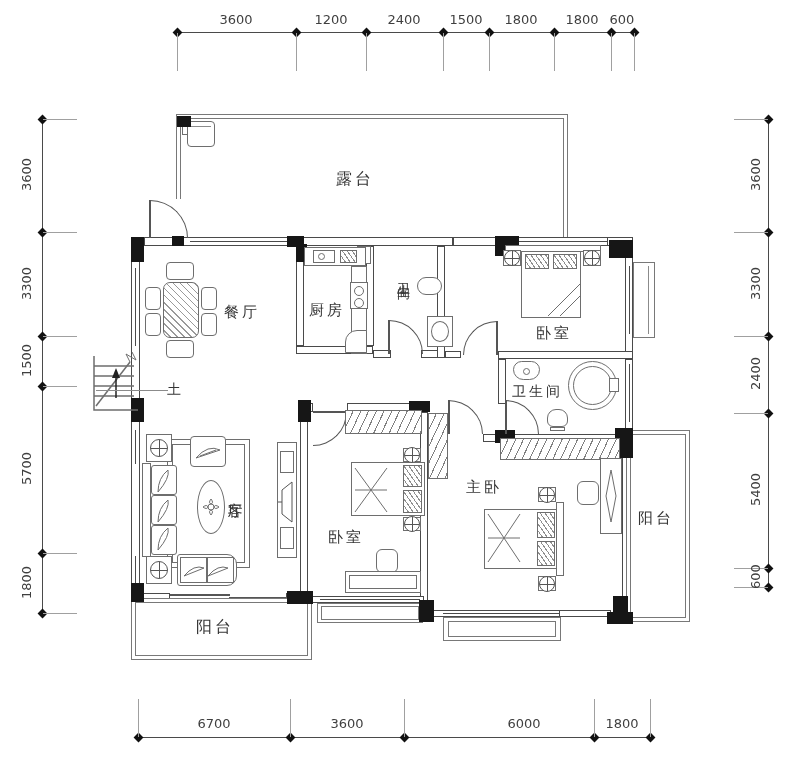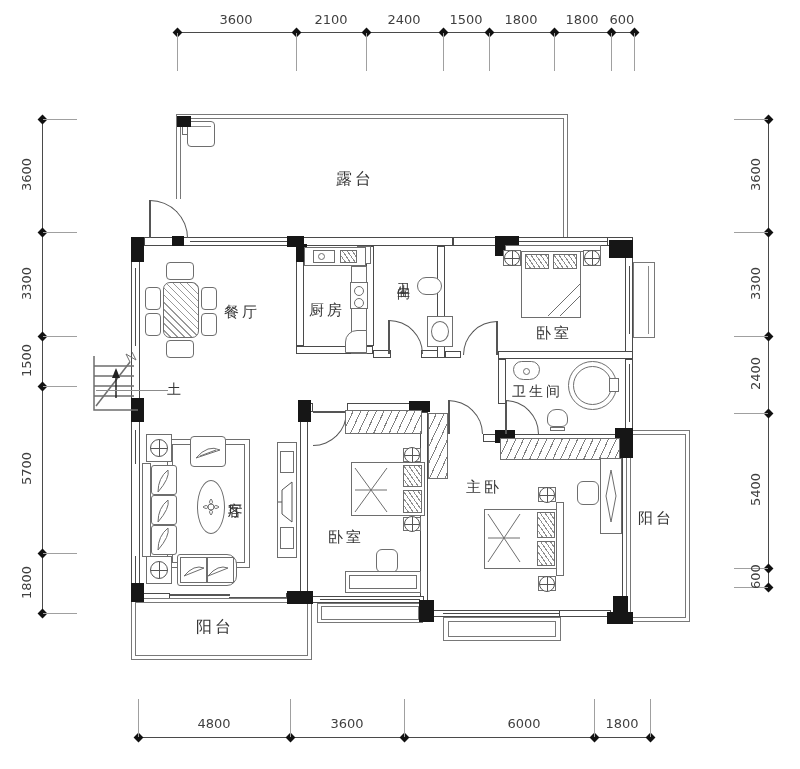--- a/index.html
+++ b/index.html
@@ -285,21 +285,21 @@
   <div class="tick" style="left:631px;top:29px;"></div>
   <div class="ext" style="left:177px;top:33px;width:1px;height:38px;"></div>
   <div class="ext" style="left:296px;top:33px;width:1px;height:38px;"></div>
   <div class="ext" style="left:366px;top:33px;width:1px;height:38px;"></div>
   <div class="ext" style="left:443px;top:33px;width:1px;height:38px;"></div>
   <div class="ext" style="left:489px;top:33px;width:1px;height:38px;"></div>
   <div class="ext" style="left:554px;top:33px;width:1px;height:38px;"></div>
   <div class="ext" style="left:611px;top:33px;width:1px;height:38px;"></div>
   <div class="ext" style="left:634px;top:33px;width:1px;height:38px;"></div>
   <span class="dimtext" style="left:211px;top:12px;width:50px;">3600</span>
-  <span class="dimtext" style="left:306px;top:12px;width:50px;">2100</span>
+  <span class="dimtext" style="left:306px;top:12px;width:50px;">1200</span>
   <span class="dimtext" style="left:379px;top:12px;width:50px;">2400</span>
   <span class="dimtext" style="left:441px;top:12px;width:50px;">1500</span>
   <span class="dimtext" style="left:496px;top:12px;width:50px;">1800</span>
   <span class="dimtext" style="left:557px;top:12px;width:50px;">1800</span>
   <span class="dimtext" style="left:597px;top:12px;width:50px;">600</span>
 
   <div class="dimline" style="left:42px;top:119px;width:1px;height:494px;"></div>
   <div class="tick" style="left:39px;top:116px;"></div>
   <div class="tick" style="left:39px;top:229px;"></div>
   <div class="tick" style="left:39px;top:333px;"></div>
@@ -341,18 +341,18 @@
   <div class="tick" style="left:135px;top:734px;"></div>
   <div class="tick" style="left:287px;top:734px;"></div>
   <div class="tick" style="left:401px;top:734px;"></div>
   <div class="tick" style="left:591px;top:734px;"></div>
   <div class="tick" style="left:647px;top:734px;"></div>
   <div class="ext" style="left:138px;top:699px;width:1px;height:38px;"></div>
   <div class="ext" style="left:290px;top:699px;width:1px;height:38px;"></div>
   <div class="ext" style="left:404px;top:699px;width:1px;height:38px;"></div>
   <div class="ext" style="left:594px;top:699px;width:1px;height:38px;"></div>
   <div class="ext" style="left:650px;top:699px;width:1px;height:38px;"></div>
-  <span class="dimtext" style="left:184px;top:716px;width:60px;">4800</span>
+  <span class="dimtext" style="left:184px;top:716px;width:60px;">6700</span>
   <span class="dimtext" style="left:317px;top:716px;width:60px;">3600</span>
   <span class="dimtext" style="left:494px;top:716px;width:60px;">6000</span>
   <span class="dimtext" style="left:592px;top:716px;width:60px;">1800</span>
 
 </div>
 
 </body></html>

